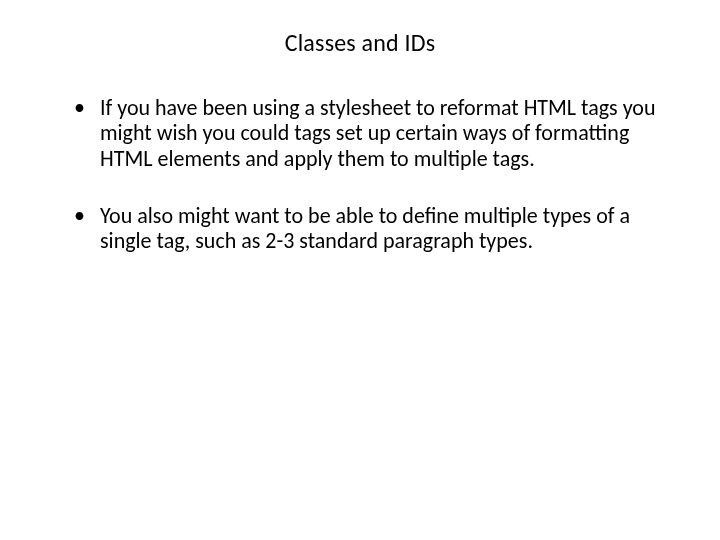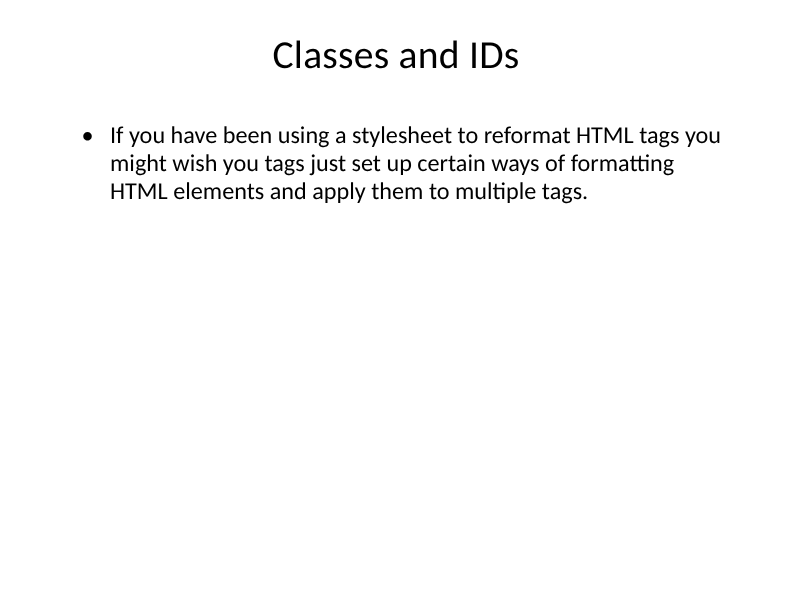--- a/index.html
+++ b/index.html
@@ -4,21 +4,21 @@
 <style>
   * { margin: 0; padding: 0; box-sizing: border-box; }
   html, body { width: 720px; height: 540px; }
   body {
     background: #ffffff;
     font-family: Calibri, "Segoe UI", Arial, sans-serif;
     color: #000;
     padding: 28px 60px 40px 60px;
   }
   .title {
-    font-size: 36px;
+    font-size: 24px;
     font-weight: 400;
     text-align: center;
     margin-bottom: 38px;
     letter-spacing: 0.2px;
   }
   ul.bullets {
     list-style: none;
     padding-left: 14px;
   }
   ul.bullets > li {
@@ -36,14 +36,15 @@
     font-size: 22px;
     line-height: 1.15;
   }
 </style>
 </head>
 <body>
 
 <h1 class="title">Classes and IDs</h1>
 
 <ul class="bullets">
-  <li>If you have been using a stylesheet to reformat HTML tags you might wish you tags just set up certain ways of formatting HTML elements and apply them to multiple tags.</li>
+  <li>If you have been using a stylesheet to reformat HTML tags you might wish you could tags set up certain ways of formatting HTML elements and apply them to multiple tags.</li>
+  <li>You also might want to be able to define multiple types of a single tag, such as 2-3 standard paragraph types.</li>
 </ul>
 
 </body></html>

